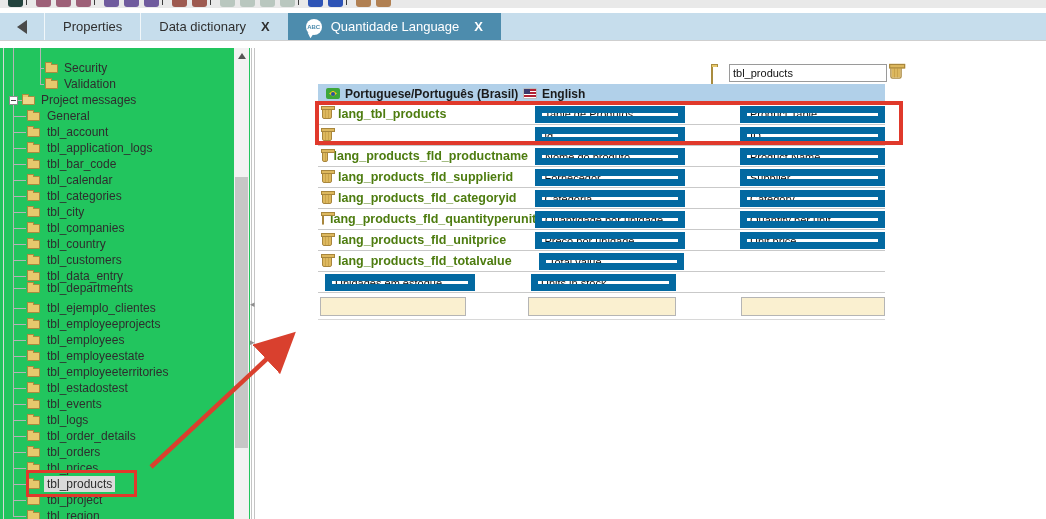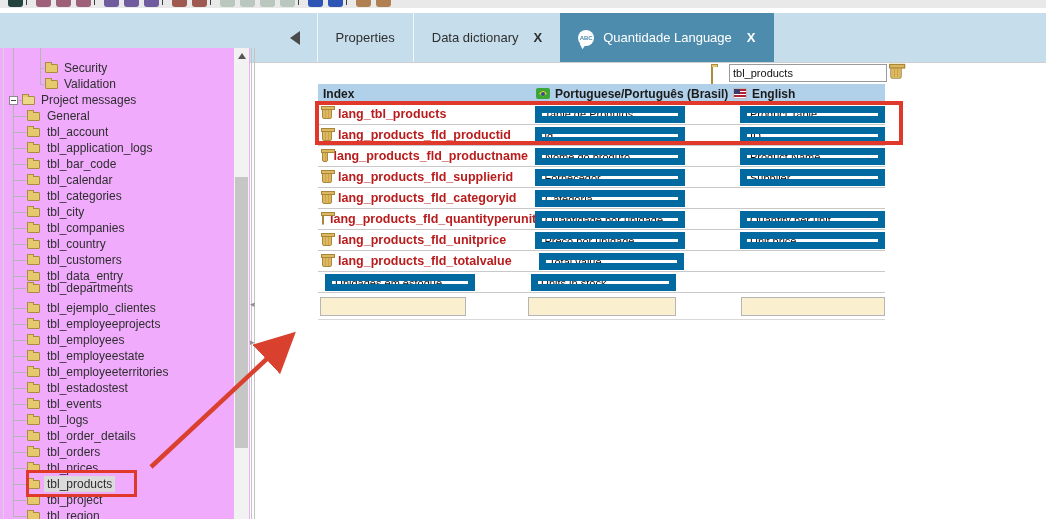--- a/index.html
+++ b/index.html
@@ -5,32 +5,32 @@
   * { margin:0; padding:0; box-sizing:border-box; }
   html,body { width:1046px; height:519px; background:#fff; font-family:"Liberation Sans", sans-serif; }
   #stage { position:relative; width:1046px; height:519px; overflow:hidden; background:#fff; }
 
   
   #topstrip { position:absolute; left:0; top:0; width:1046px; height:8px; background:#e9e9e9; overflow:hidden; }
   .mini-ico { position:absolute; top:-5px; width:15px; height:12px; border-radius:3px; }
   .mini-sep { position:absolute; top:0; width:1px; height:5px; background:#3c3c3c; }
 
   
-  #tabbar { position:absolute; left:0; top:13px; width:1046px; height:50px; background:#c6ddec; border-bottom:1px solid #cfcfcf; display:flex; align-items:stretch;justify-content:center; }
+  #tabbar { position:absolute; left:0; top:13px; width:1046px; height:28px; background:#c6ddec; border-bottom:1px solid #cfcfcf; display:flex; align-items:stretch; }
   #back-btn { width:44px; display:flex; align-items:center; justify-content:center; cursor:pointer; }
   #back-btn .tri { width:0; height:0; border-top:7px solid transparent; border-bottom:7px solid transparent; border-right:10px solid #4a4a4a; }
   .tab { display:flex; align-items:center; gap:9px; padding:0 18px; font-size:13px; color:#2f2f2f; cursor:pointer; border-left:1px solid rgba(255,255,255,.75); }
   .tab .x { font-weight:bold; font-size:13px; color:#2f2f2f; margin-left:6px; }
   .tab.active { background:#4d8cad; color:#fff; border-left:none; }
   .tab.active .x { color:#fff; }
   .abc-balloon { width:16px; height:16px; border-radius:50%; background:#fff; color:#4d8cad; font-size:6px; font-weight:bold; display:flex; align-items:center; justify-content:center; position:relative; }
   .abc-balloon::after { content:''; position:absolute; left:1px; bottom:-3px; width:0; height:0; border-left:4px solid transparent; border-right:2px solid transparent; border-top:5px solid #fff; transform:rotate(12deg); }
 
   
-  #tree-panel { position:absolute; left:0; top:48px; width:250px; height:471px; background:#f0abfc; }
+  #tree-panel { position:absolute; left:0; top:48px; width:250px; height:471px; background:#22c55e; }
   #tree-panel .edge { position:absolute; left:3px; top:0; bottom:0; width:1px; background:#d6d6d6; }
   .vline { position:absolute; width:1px; background:#b5b5b5; }
   .tree-row { position:absolute; left:0; height:16px; width:232px; display:flex; align-items:center; font-size:12px; color:#2e2e2e; white-space:nowrap; }
   .tree-row .hconn { position:absolute; height:1px; background:#b5b5b5; top:8px; }
   .tree-row .minus { display:none; position:absolute; left:9px; top:3.5px; width:9px; height:9px; background:#fff; border:1px solid #8a8a8a; }
   .tree-row .minus::after { content:''; position:absolute; left:1px; right:1px; top:3px; height:1px; background:#444; }
   .tree-row.lv1 .minus { display:block; }
   .folder { width:13px; height:9px; background:#e7c96d; border:1px solid #a98c3f; border-radius:1px; position:absolute; top:4px; }
   .folder::before { content:''; position:absolute; top:-3px; left:-1px; width:5px; height:2px; background:#e7c96d; border:1px solid #a98c3f; border-bottom:none; }
   .tree-row.lv1 .hconn { left:18px; width:4px; }
@@ -71,21 +71,21 @@
   .hc-pt { width:202px; display:flex; align-items:center; gap:5px; padding-left:8px; }
   .hc-en { flex:1; display:flex; align-items:center; gap:5px; padding-left:3px; }
   .flag-br { width:14px; height:11px; background:#3da639; border-radius:2px; position:relative; flex:0 0 auto; }
   .flag-br::before { content:''; position:absolute; left:3px; top:2.5px; width:8px; height:6px; background:#f2cf1b; clip-path:polygon(50% 0,100% 50%,50% 100%,0 50%); }
   .flag-br::after { content:''; position:absolute; left:5px; top:3.5px; width:4px; height:4px; border-radius:50%; background:#2a4fa0; }
   .flag-us { width:14px; height:11px; background:repeating-linear-gradient(180deg,#b22234 0 1.5px,#fff 1.5px 3px); border-radius:1px; position:relative; flex:0 0 auto; border:0.5px solid #bbb; }
   .flag-us::before { content:''; position:absolute; left:0; top:0; width:6px; height:5px; background:#3c3b6e; }
   .t-row { display:flex; align-items:center; height:21px; border-bottom:1px solid #c9c9c9; position:relative; }
   .t-row.first { height:22px; }
   .cell-index { width:210px; display:flex; align-items:center; gap:6px; padding-left:4px; }
-  .idx-label { font-size:12.5px; font-weight:bold; color:#b91c1c; white-space:nowrap; }
+  .idx-label { font-size:12.5px; font-weight:bold; color:#4d7c0f; white-space:nowrap; }
   .cell-pt { width:202px; }
   .cell-en { flex:1; }
   .cell-pt input { margin-left:7px; width:150px; }
   .cell-en input { margin-left:11px; width:145px; }
   .t-input { height:17px; border:7px solid #0369a1; font-size:11px; font-family:"Liberation Sans",sans-serif; padding:0 3px; color:#111; background:#fff; }
   .t-row.hl::after { content:''; position:absolute; left:-3px; top:-2px; right:-18px; height:36px; border:4px solid #e0392b; z-index:6; pointer-events:none; }
   #empty-row { display:flex; align-items:center; height:27px; border-bottom:1px solid #d8d8d8; }
   .cream { background:#faf0d0; border:1px solid #b5b5b5; height:19px; }
   #empty-row .c1 { width:146px; margin-left:2px; }
   #empty-row .c2 { width:148px; margin-left:62px; }
@@ -338,21 +338,20 @@
   <div class="grip" style="left:250px; top:338px;">▸</div>
 
   <div id="search-folder"><span class="folder"></span></div>
   <input id="search-input" value="tbl_products" style="">
   <div id="search-trash">
       <div class="trash"></div>
     </div>
 
   <div id="lang-table">
     <div id="lang-header">
-      <div class="hc-index">Index</div>
       <div class="hc-pt">
         <span class="flag-br"></span>
         <span>Portuguese/Português (Brasil)</span>
       </div>
       <div class="hc-en">
         <span class="flag-us"></span>
         <span>English</span>
       </div>
     </div>
     <div id="t-body">
@@ -364,21 +363,20 @@
     <div class="cell-pt">
       <input class="t-input" value="Table de Produtos" style="">
     </div>
     <div class="cell-en">
       <input class="t-input" value="Product Table" style="">
     </div>
   </div>
         <div class="t-row">
     <div class="cell-index">
       <span class="trash"></span>
-      <span class="idx-label">lang_products_fld_productid</span>
     </div>
     <div class="cell-pt">
       <input class="t-input" value="id" style="">
     </div>
     <div class="cell-en">
       <input class="t-input" value="ID" style="">
     </div>
   </div>
         <div class="t-row">
     <div class="cell-index">
@@ -404,20 +402,23 @@
       <input class="t-input" value="Supplier" style="">
     </div>
   </div>
         <div class="t-row">
     <div class="cell-index">
       <span class="trash"></span>
       <span class="idx-label">lang_products_fld_categoryid</span>
     </div>
     <div class="cell-pt">
       <input class="t-input" value="Categoria" style="">
+    </div>
+    <div class="cell-en">
+      <input class="t-input" value="Category" style="">
     </div>
   </div>
         <div class="t-row">
     <div class="cell-index">
       <span class="trash"></span>
       <span class="idx-label">lang_products_fld_quantityperunit</span>
     </div>
     <div class="cell-pt">
       <input class="t-input" value="Quantidade por unidade" style="">
     </div>

